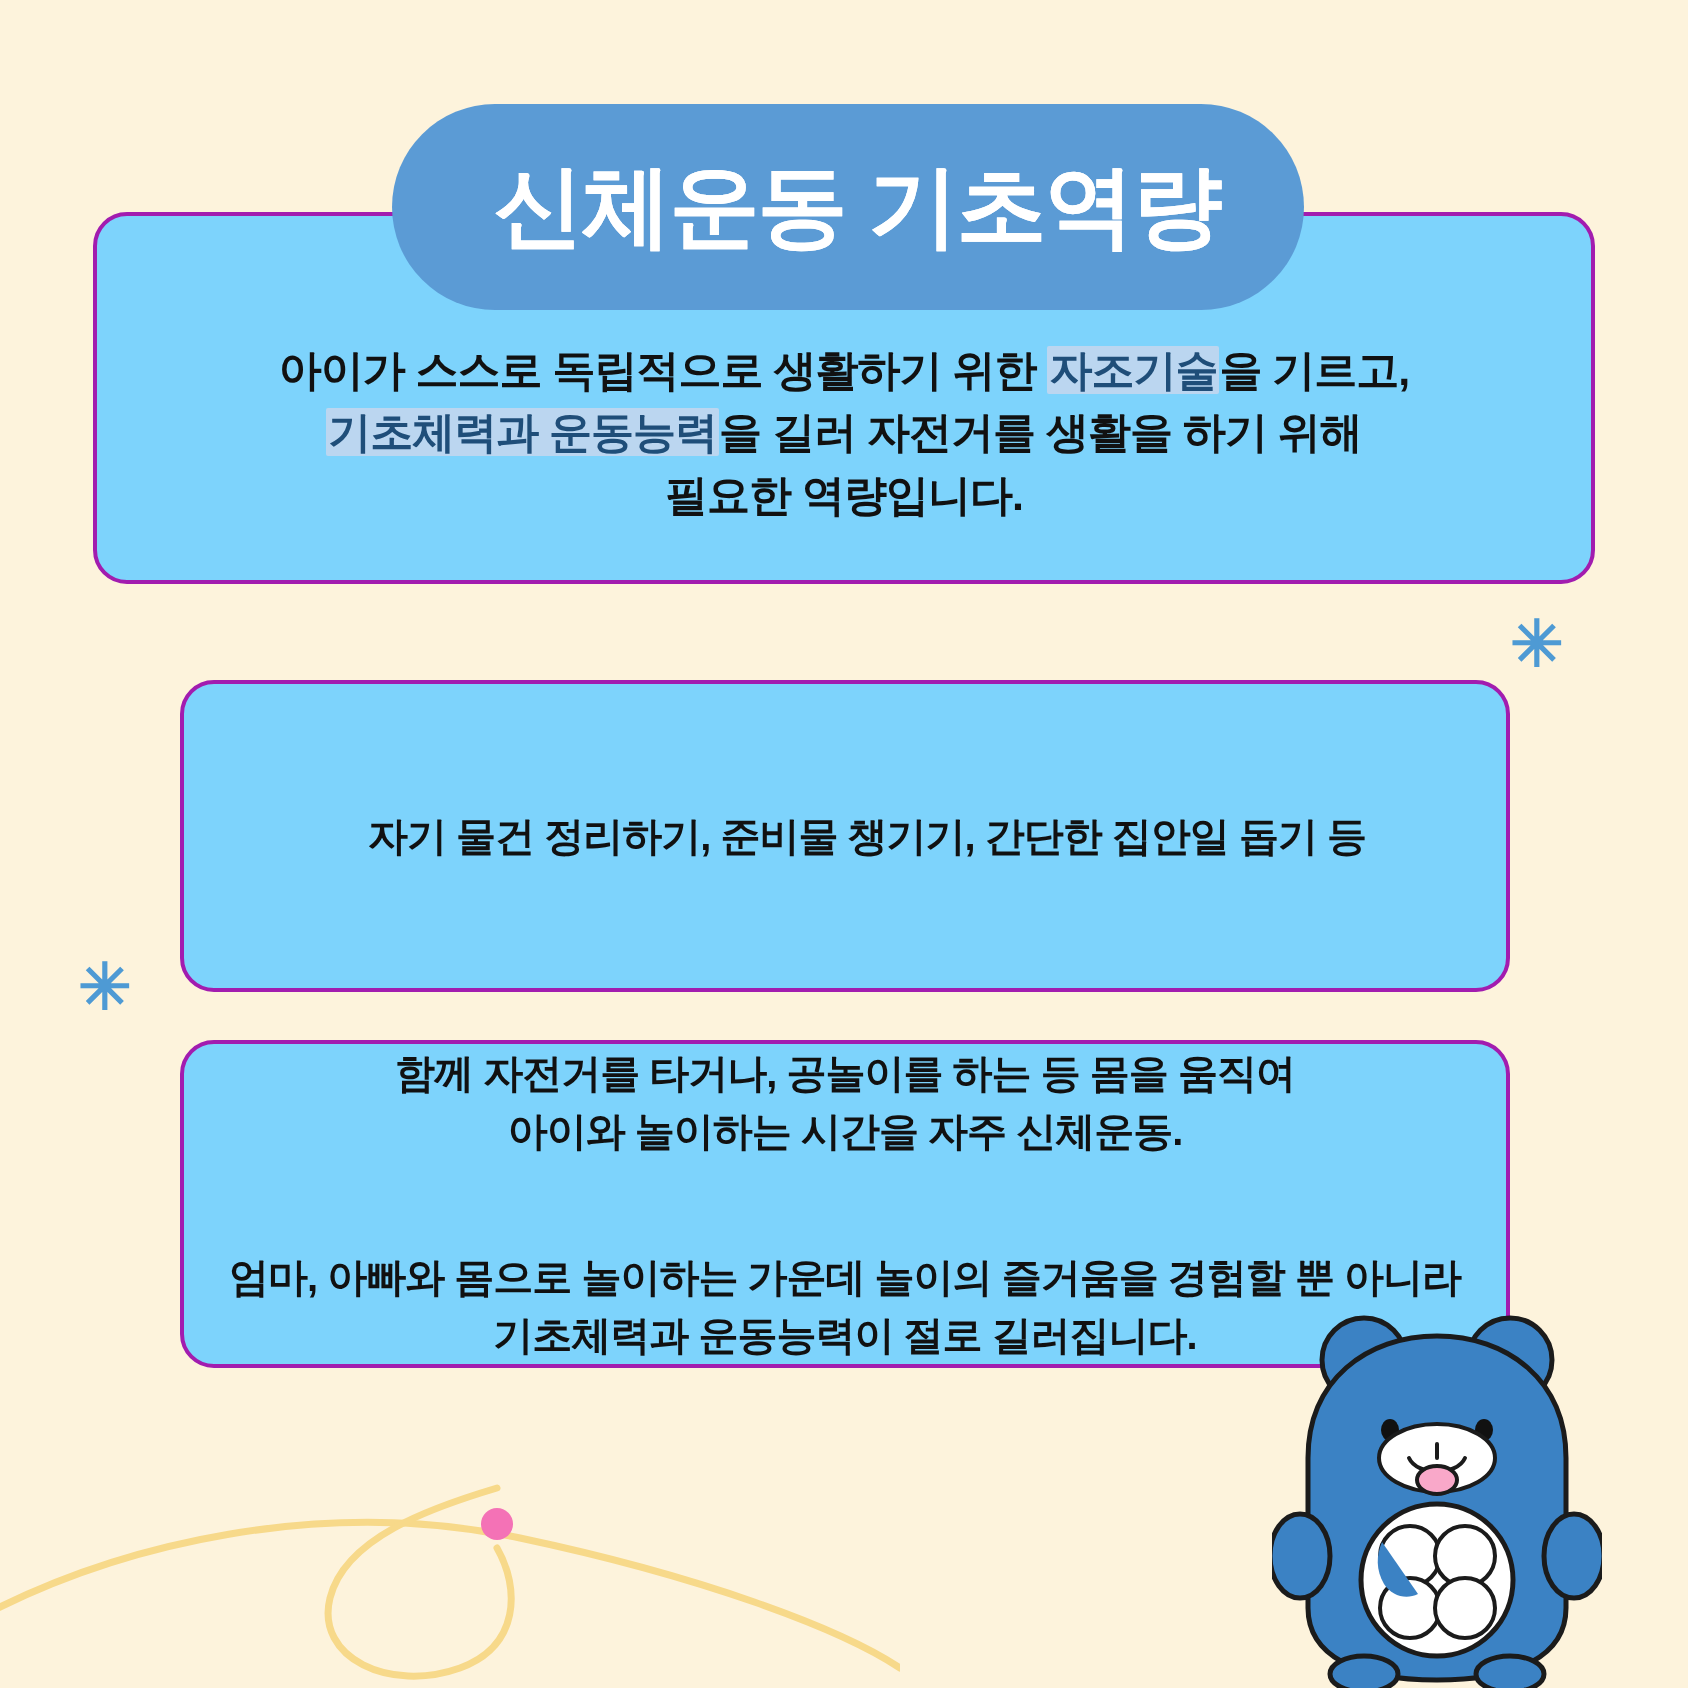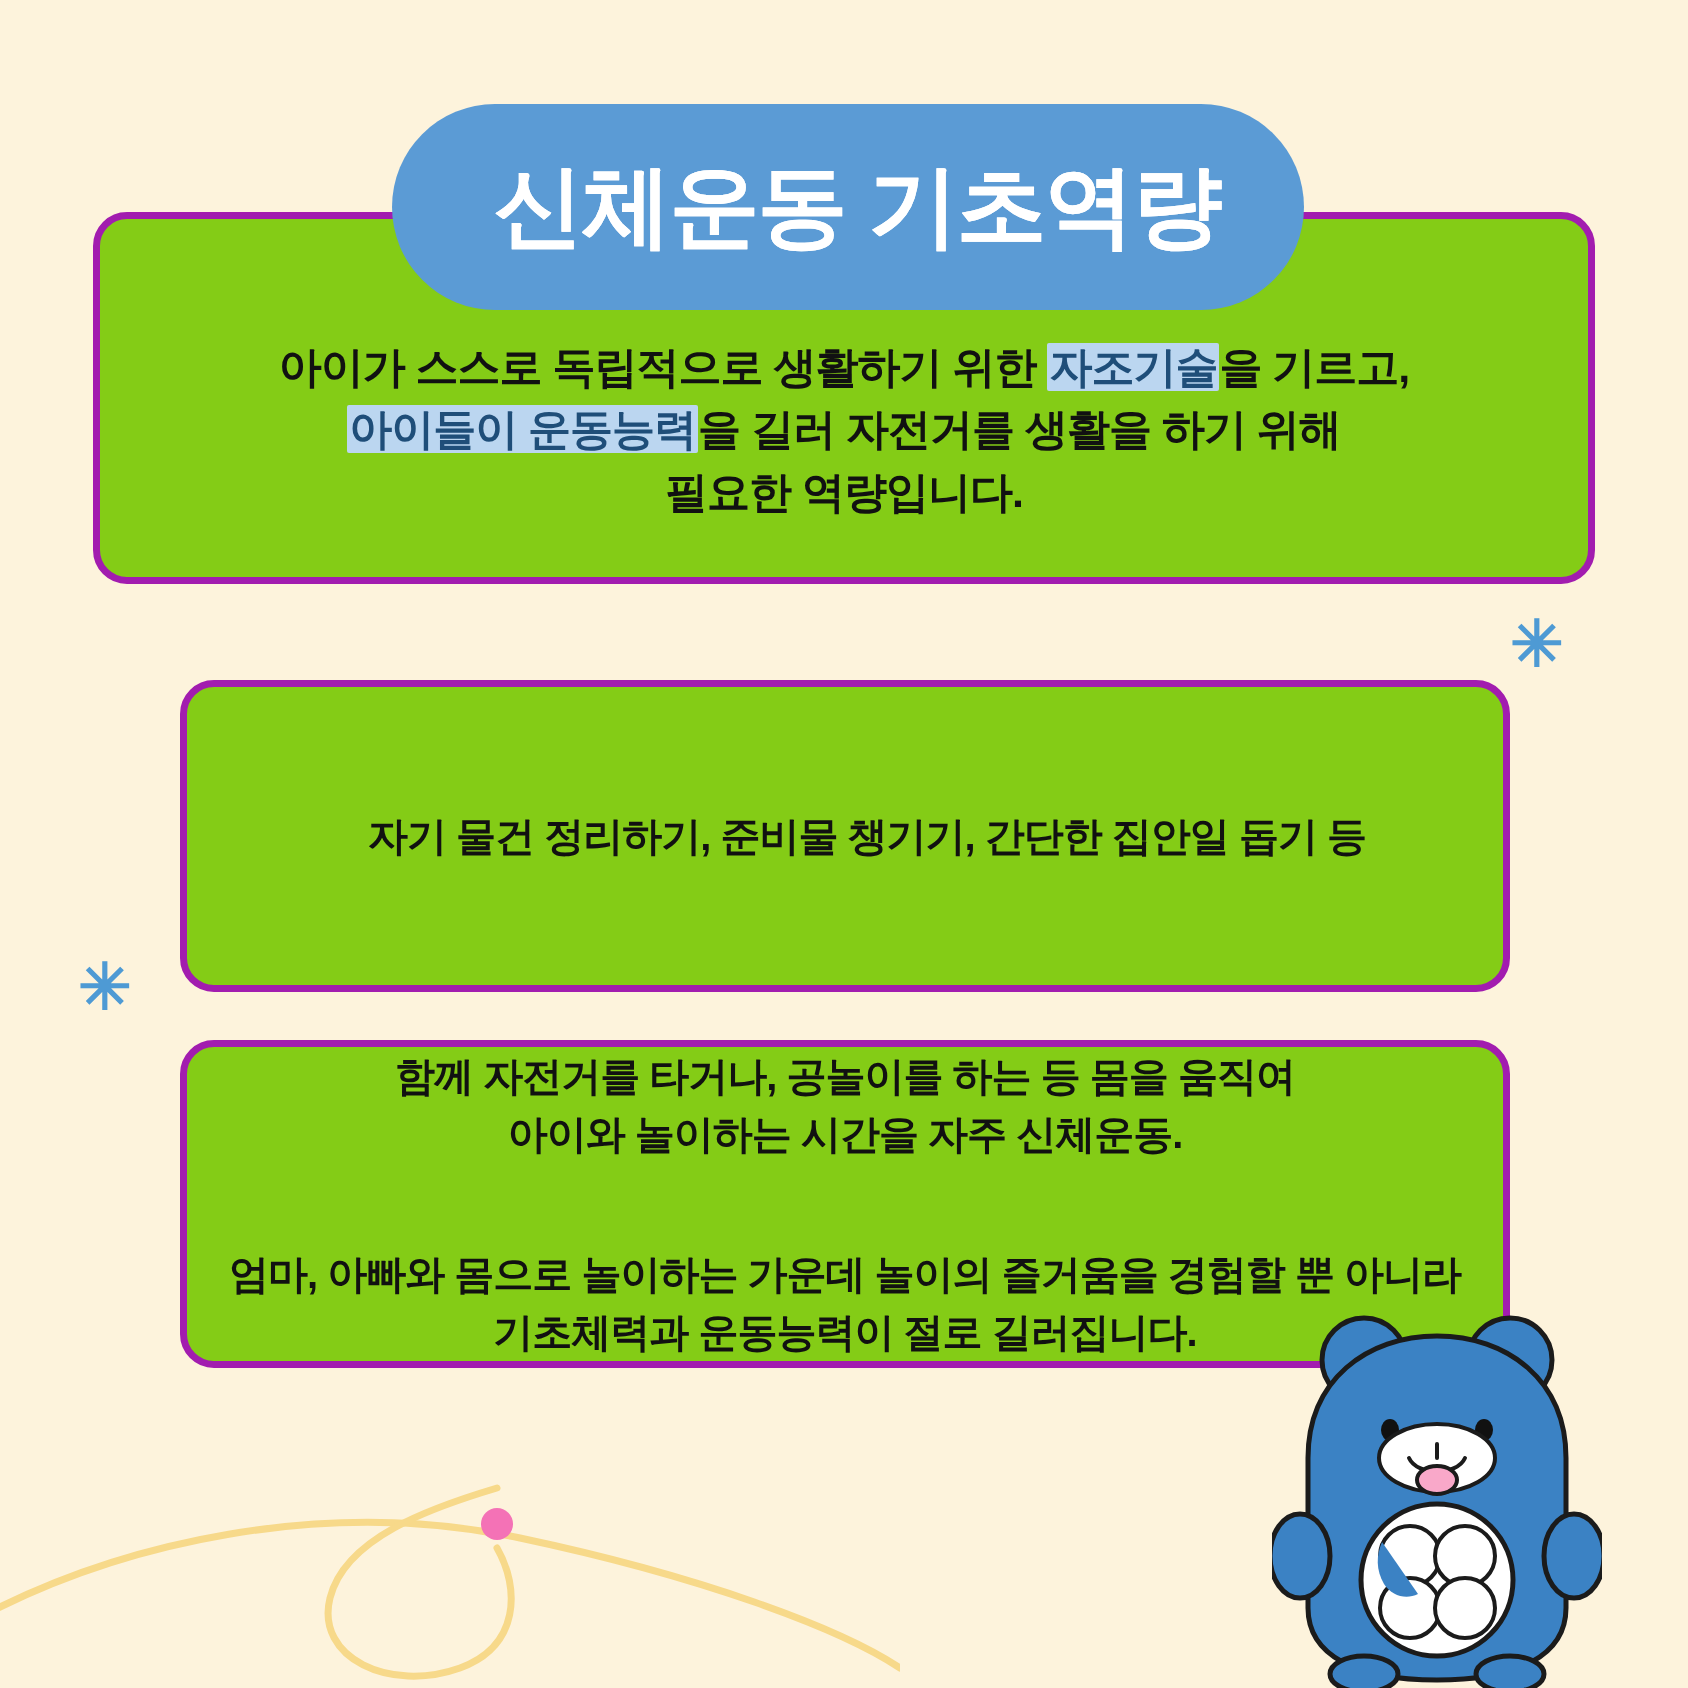--- a/index.html
+++ b/index.html
@@ -66,22 +66,22 @@
     font-weight: 700;
     letter-spacing: -2px;
     white-space: nowrap;
     text-shadow: 0 0 0 #fff;
     margin-left: 18px;
   }
 
   
   .card {
     position: absolute;
-    background: #84cc16;
-    border: 7px solid #a21caf;
+    background: #7dd3fc;
+    border: 4px solid #a21caf;
     border-radius: 34px;
     box-sizing: border-box;
   }
   .card-intro {
     left: 93px;
     top: 212px;
     width: 1502px;
     height: 372px;
     display: flex;
     align-items: flex-end;
@@ -149,21 +149,21 @@
   <path d="M497 420 C 430 440, 345 470, 330 530 C 315 590, 390 625, 460 600 C 520 578, 520 520, 497 480" stroke="#F7D98A" stroke-width="7" fill="none" stroke-linecap="round"></path>
 </svg>
 <div class="pink-dot"></div>
 
 <div class="asterisk asterisk-right">✳</div>
 <div class="asterisk asterisk-left">✳</div>
 
 <section class="card card-intro">
   <div class="body-text intro-text">
     <span>아이가 스스로 독립적으로 생활하기 위한 </span><span class="hl">자조기술</span><span>을 기르고,</span><br>
-    <span class="hl">아이들이 운동능력</span><span>을 길러 자전거를 생활을 하기 위해</span><br>
+    <span class="hl">기초체력과 운동능력</span><span>을 길러 자전거를 생활을 하기 위해</span><br>
     <span>필요한 역량입니다.</span>
   </div>
 </section>
 
 <div class="title-pill">
   <span class="title-text">신체운동 기초역량</span>
 </div>
 
 <section class="card card-tip1">
   <div class="body-text">

